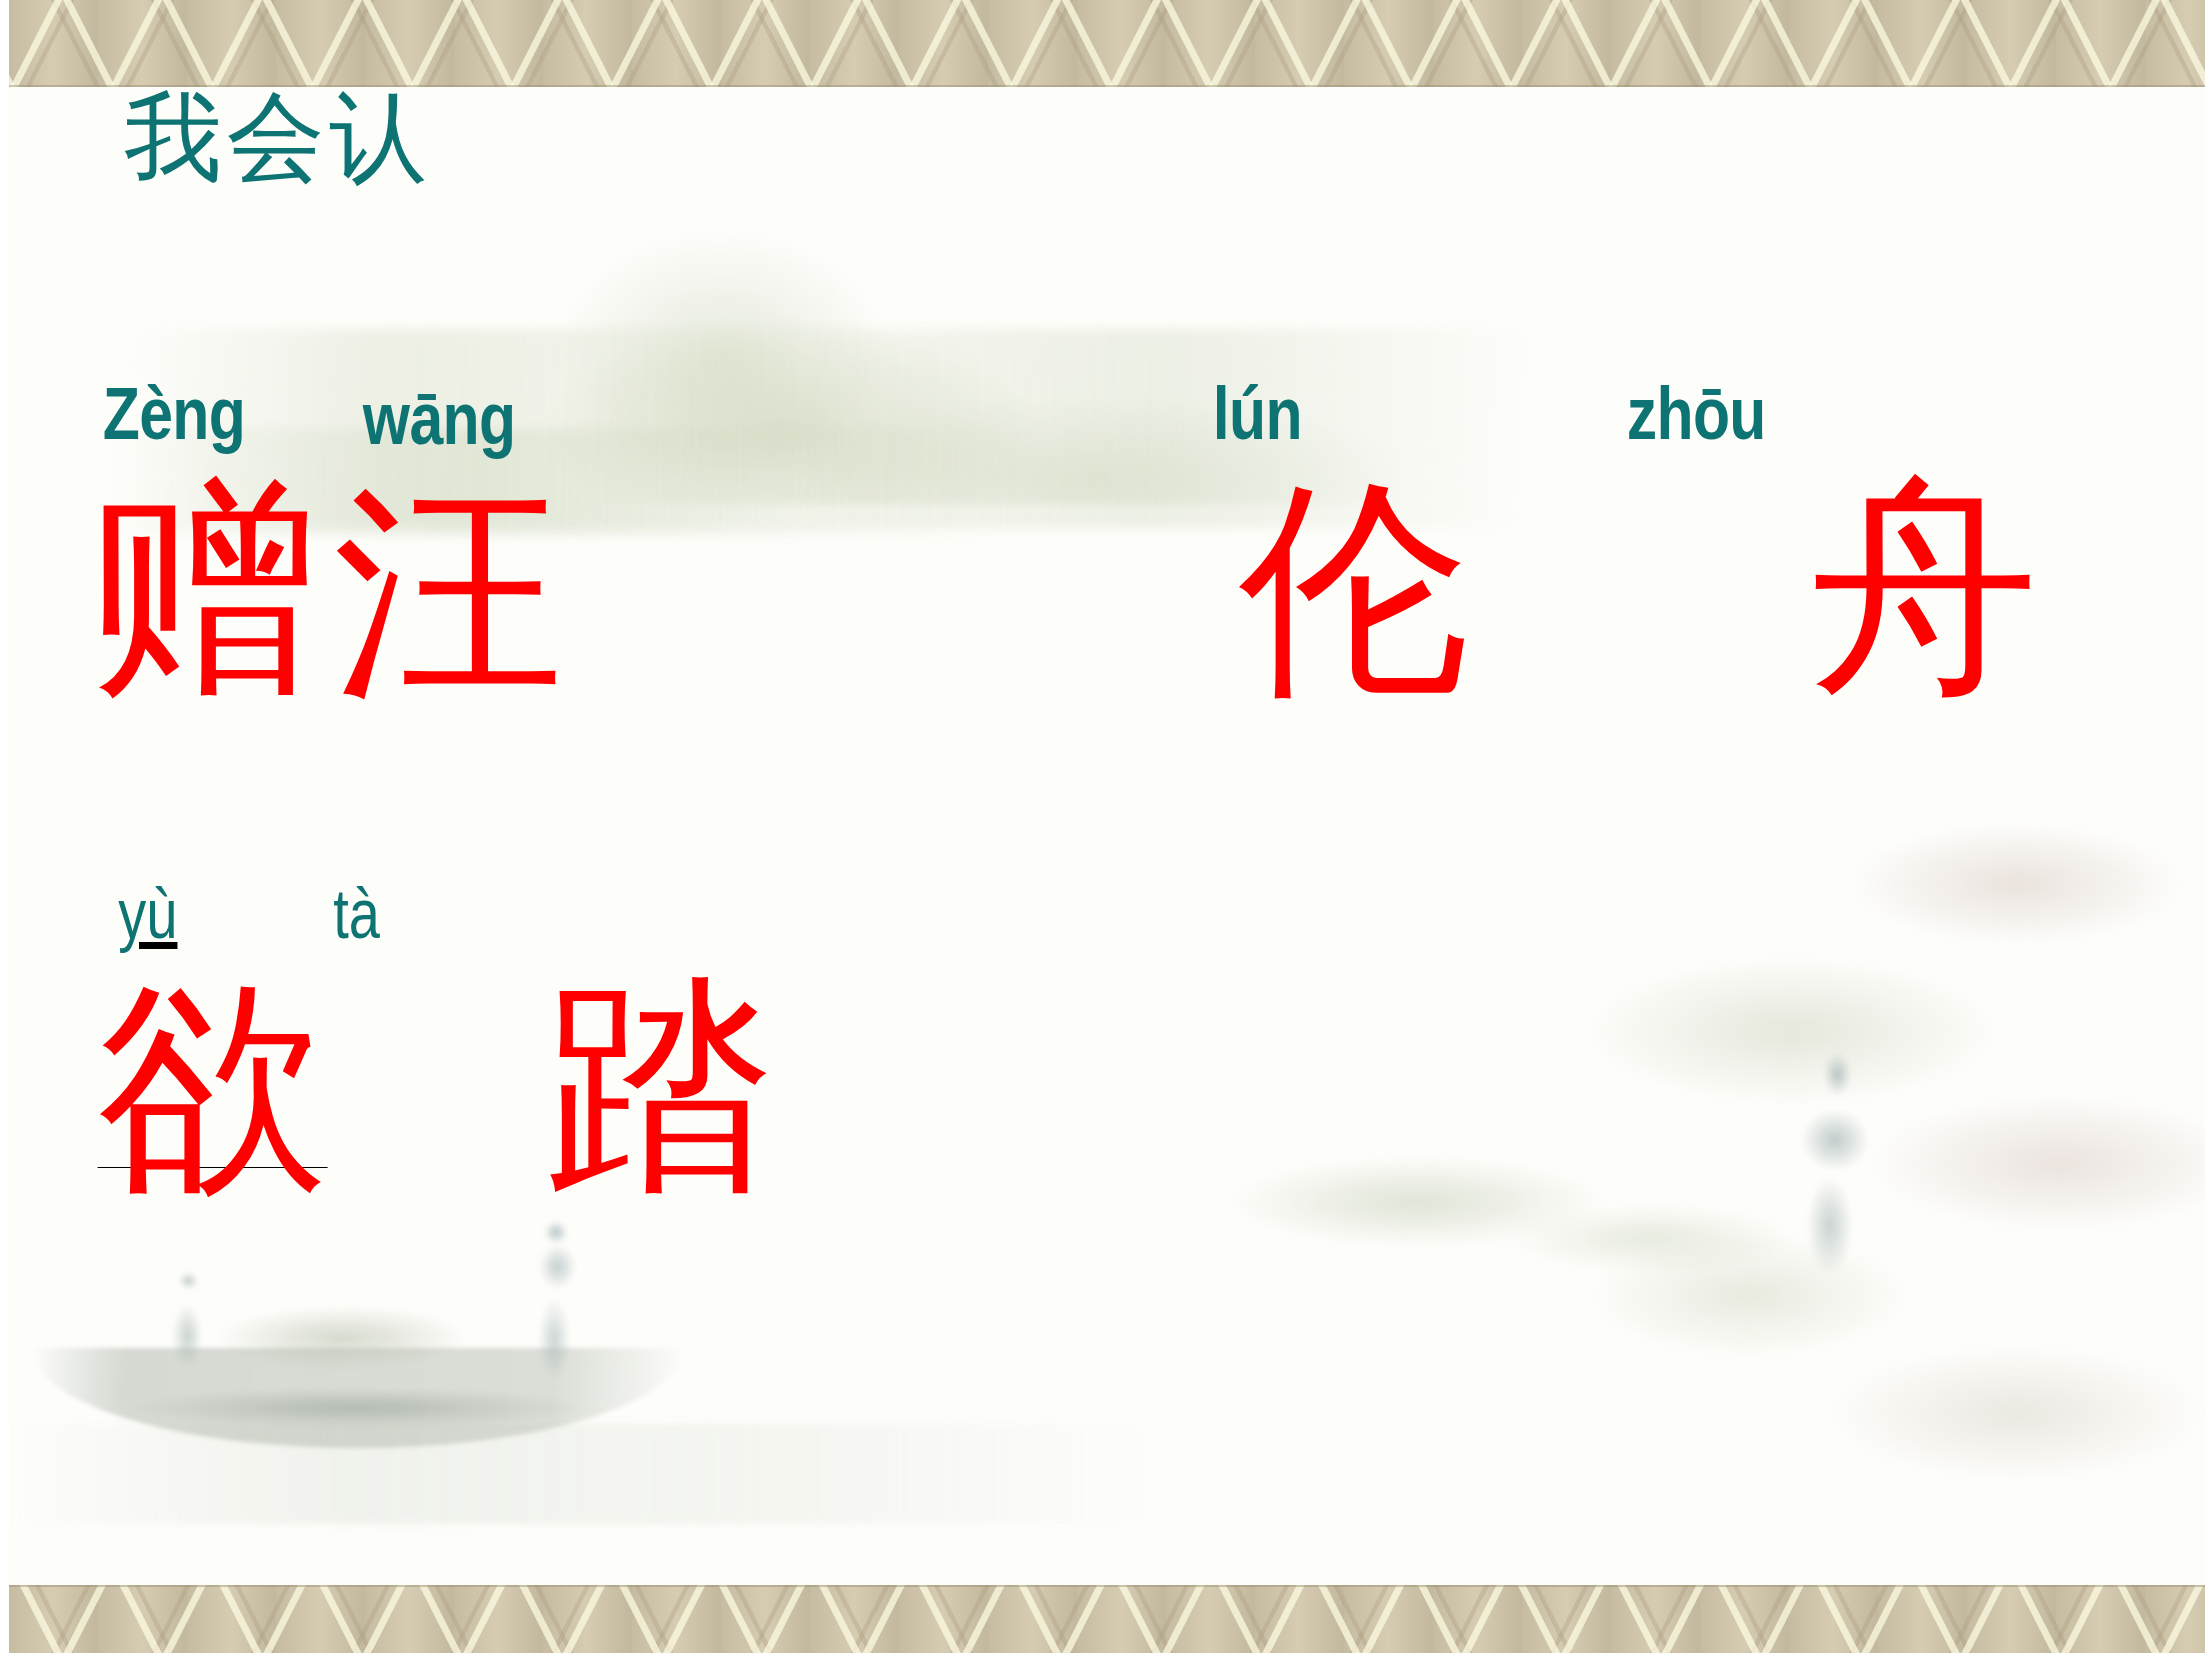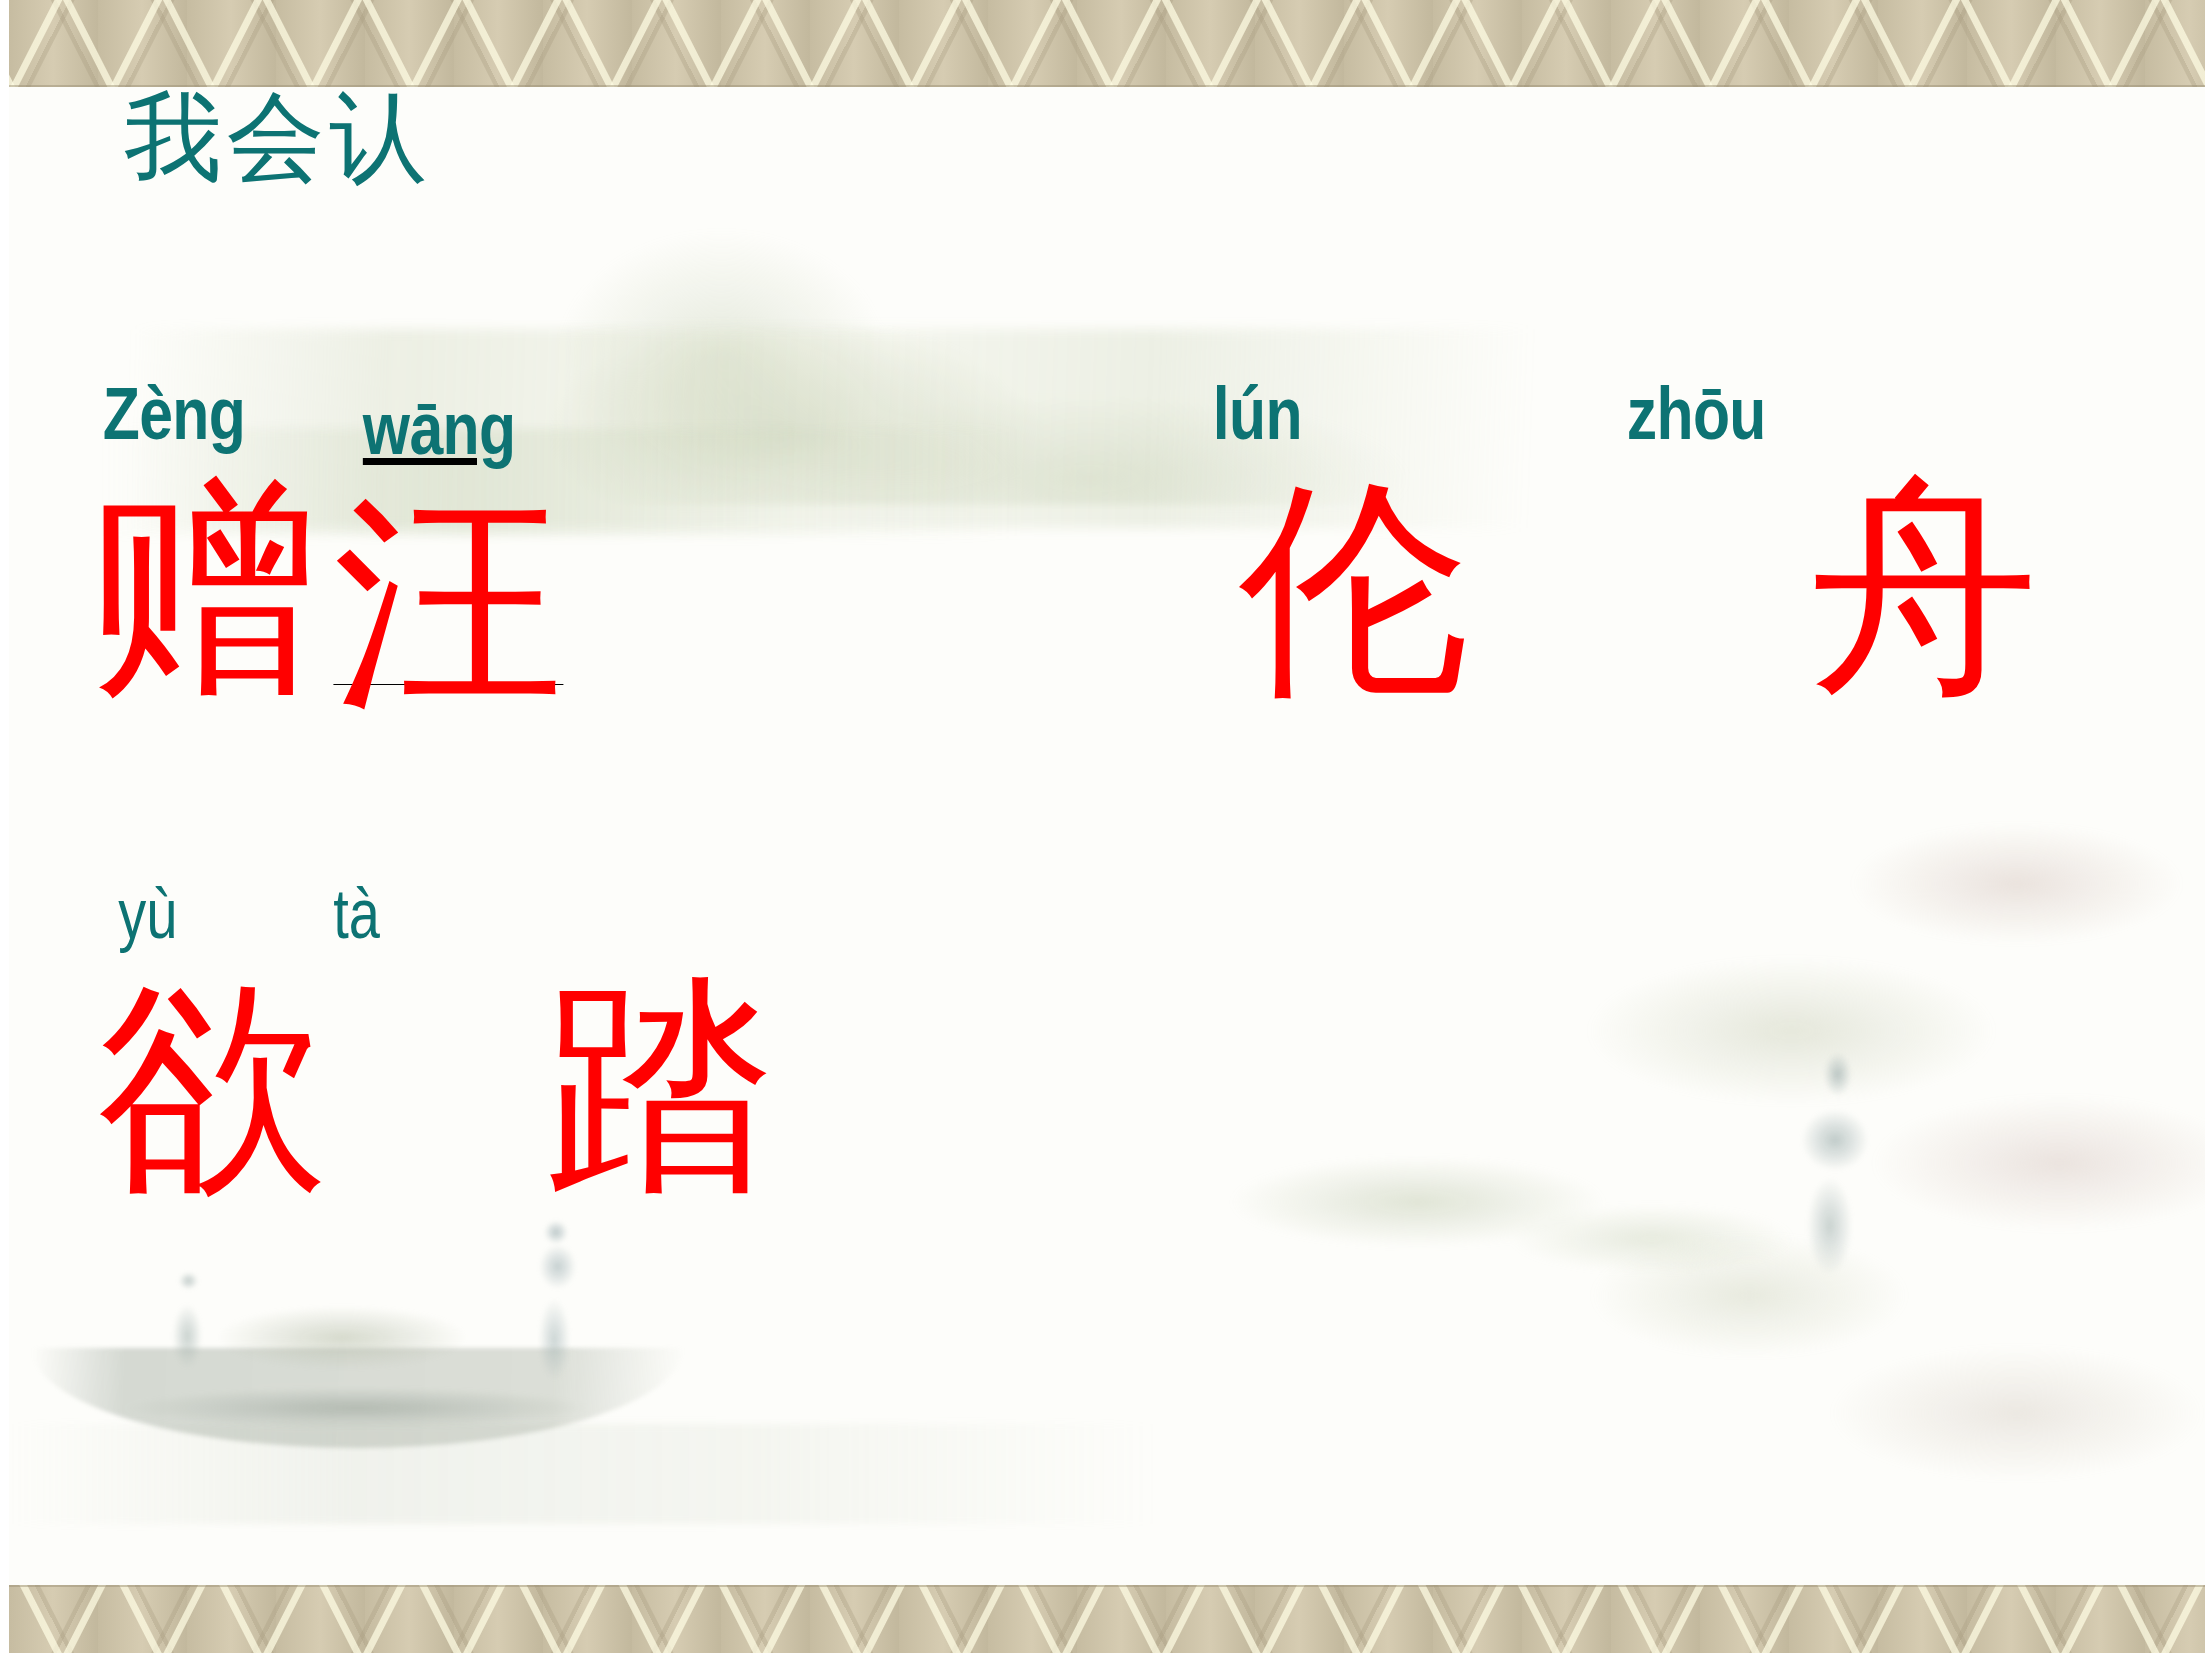--- a/index.html
+++ b/index.html
@@ -189,33 +189,33 @@
     color:#ff0000;
     font-family:"DejaVu Serif","Liberation Serif", serif;
     font-size:230px;
     font-weight:400;
     line-height:1;
     white-space:nowrap;
   }
 
   
   #cell-0 { left:69px;   top:377px; width:276px; }
-  #cell-1 { left:329px;  top:392px; width:276px;text-decoration:underline; }
+  #cell-1 { left:329px;  top:382px; width:276px; }
   #cell-2 { left:1179px; top:377px; width:276px; }
   #cell-3 { left:1593px; top:377px; width:276px; }
 
   #cell-0 .hanzi-wrap { margin-left:10.7px; }
   #cell-1 .hanzi-wrap { margin-left:-4.6px; }
   #cell-2 .hanzi-wrap { margin-left:51px; }
   #cell-3 .hanzi-wrap { margin-left:207px; }
 
   .hanzi-wrap { margin-top:23px; }
 
   
-  #cell-4 { left:84px;  top:879px; width:253px; }
+  #cell-4 { left:84px;  top:879px; width:253px;text-decoration:underline; }
   #cell-5 { left:299px;  top:879px; width:253px; }
   #cell-6 { left:467px;  top:879px; width:253px; }
 
   #cell-4 .hanzi-wrap { margin-left:4.6px; }
   #cell-5 .hanzi-wrap { margin-left:237px; }
   #cell-6 .hanzi-wrap { margin-left:888px; }
 </style>
 </head>
 <body>
 

